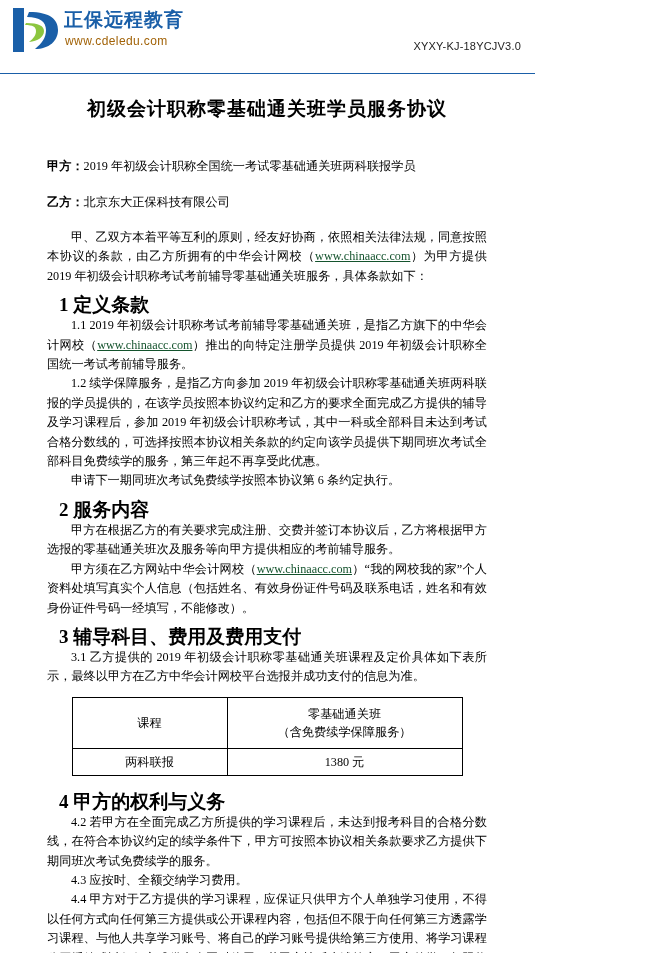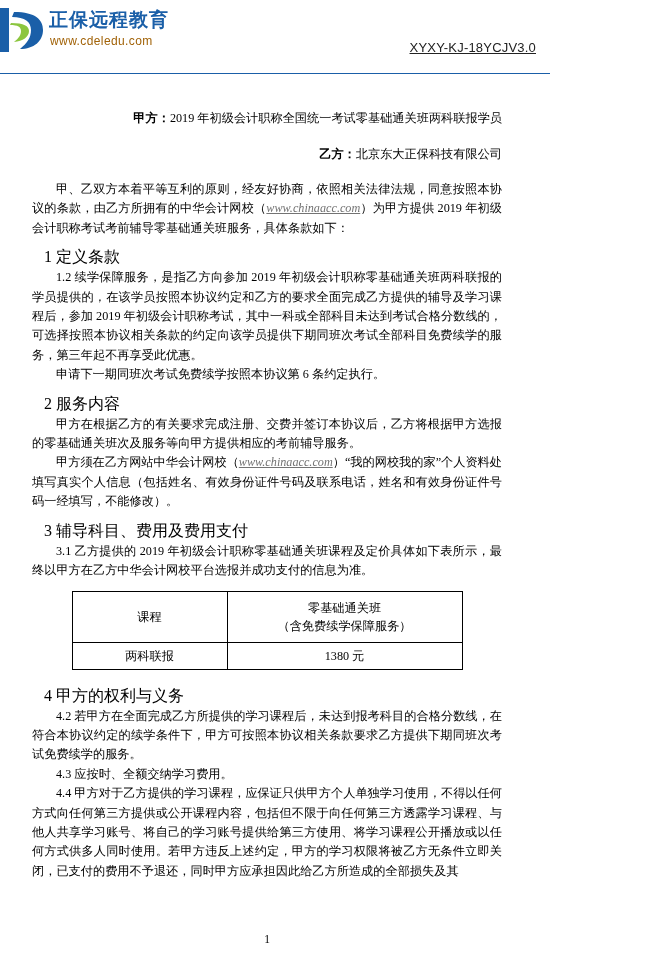--- a/index.html
+++ b/index.html
@@ -13,21 +13,21 @@
     font-family: "Liberation Serif", "DejaVu Serif", serif;
     color: #000000;
     position: relative;
     overflow: hidden;
   }
   .page {
     width: 534px;
     height: 953px;
     position: relative;
     box-sizing: border-box;
-    padding: 0 32px;
+    padding: 0 47px;
   }
 
   
   .header {
     position: relative;
     height: 66px;
     margin: 0 -48px;
     padding: 8px 0 0 0;
   }
   .logo-wrap {
@@ -76,24 +76,23 @@
     color: #a16207;
     letter-spacing: 0.4px;
     margin-top: 3px;
     padding-left: 1px;
   }
   .doc-code {
     position: absolute;
     right: 14px;
     top: 40px;
     font-family: "Liberation Sans", sans-serif;
-    font-size: 13px;
+    font-size: 11px;
     color: #222;
     letter-spacing: 0.2px;
-    text-decoration: underline;
   }
   .header-rule {
     position: absolute;
     left: 0;
     right: 0;
     bottom: 0;
     height: 0;
     border-bottom: 1.6px solid #1a5fa8;
   }
 
@@ -108,45 +107,43 @@
   }
 
   
   .parties {
     margin-top: 34px;
   }
   .party-line {
     font-size: 12.2px;
     line-height: 20px;
     margin-bottom: 16px;
-    text-align: right;
   }
   .party-line b {
     font-weight: bold;
   }
   p {
     margin: 0;
     font-size: 12.2px;
     line-height: 19.4px;
     text-align: justify;
   }
   .indent2 { text-indent: 24px; }
   .preamble { margin-top: 8px; }
 
   h3.sec {
-    font-size: 16px;
-    font-weight: normal;
+    font-size: 19px;
+    font-weight: bold;
     margin: 9px 0 2px 0;
     text-indent: 12px;
     line-height: 19px;
   }
   .lnk {
-    color: #737373;
+    color: #14532d;
     text-decoration: underline;
-    font-style: italic;
   }
 
   
   .fee-table {
     border-collapse: collapse;
     margin: 10px auto 16px auto;
     width: 380px;
     table-layout: fixed;
   }
   .fee-table td {
@@ -188,33 +185,35 @@
       </div>
       <div class="logo-text">
         <div class="logo-title">正保远程教育</div>
         <div class="logo-sub">www.cdeledu.com</div>
       </div>
     </div>
     <div class="doc-code">XYXY-KJ-18YCJV3.0</div>
     <div class="header-rule"></div>
   </div>
 
+  <div class="doc-title">初级会计职称零基础通关班学员服务协议</div>
 
   <div class="parties">
     <div class="party-line">
       <b>甲方：</b><span>2019 年初级会计职称全国统一考试零基础通关班两科联报学员</span>
     </div>
     <div class="party-line">
       <b>乙方：</b><span>北京东大正保科技有限公司</span>
     </div>
   </div>
 
   <p class="indent2 preamble"><span>甲、乙双方本着平等互利的原则，经友好协商，依照相关法律法规，同意按照本协议的条款，由乙方所拥有的中华会计网校（</span><span class="lnk">www.chinaacc.com</span><span>）为甲方提供 2019 年初级会计职称考试考前辅导零基础通关班服务，具体条款如下：</span></p>
 
   <h3 class="sec">1 定义条款</h3>
+  <p class="indent2"><span>1.1 2019 年初级会计职称考试考前辅导零基础通关班，是指乙方旗下的中华会计网校（</span><span class="lnk">www.chinaacc.com</span><span>）推出的向特定注册学员提供 2019 年初级会计职称全国统一考试考前辅导服务。</span></p>
   <p class="indent2">1.2 续学保障服务，是指乙方向参加 2019 年初级会计职称零基础通关班两科联报的学员提供的，在该学员按照本协议约定和乙方的要求全面完成乙方提供的辅导及学习课程后，参加 2019 年初级会计职称考试，其中一科或全部科目未达到考试合格分数线的，可选择按照本协议相关条款的约定向该学员提供下期同班次考试全部科目免费续学的服务，第三年起不再享受此优惠。</p>
   <p class="indent2">申请下一期同班次考试免费续学按照本协议第 6 条约定执行。</p>
 
   <h3 class="sec">2 服务内容</h3>
   <p class="indent2">甲方在根据乙方的有关要求完成注册、交费并签订本协议后，乙方将根据甲方选报的零基础通关班次及服务等向甲方提供相应的考前辅导服务。</p>
   <p class="indent2"><span>甲方须在乙方网站中华会计网校（</span><span class="lnk">www.chinaacc.com</span><span>）“我的网校我的家”个人资料处填写真实个人信息（包括姓名、有效身份证件号码及联系电话，姓名和有效身份证件号码一经填写，不能修改）。</span></p>
 
   <h3 class="sec">3 辅导科目、费用及费用支付</h3>
   <p class="indent2">3.1 乙方提供的 2019 年初级会计职称零基础通关班课程及定价具体如下表所示，最终以甲方在乙方中华会计网校平台选报并成功支付的信息为准。</p>
 

